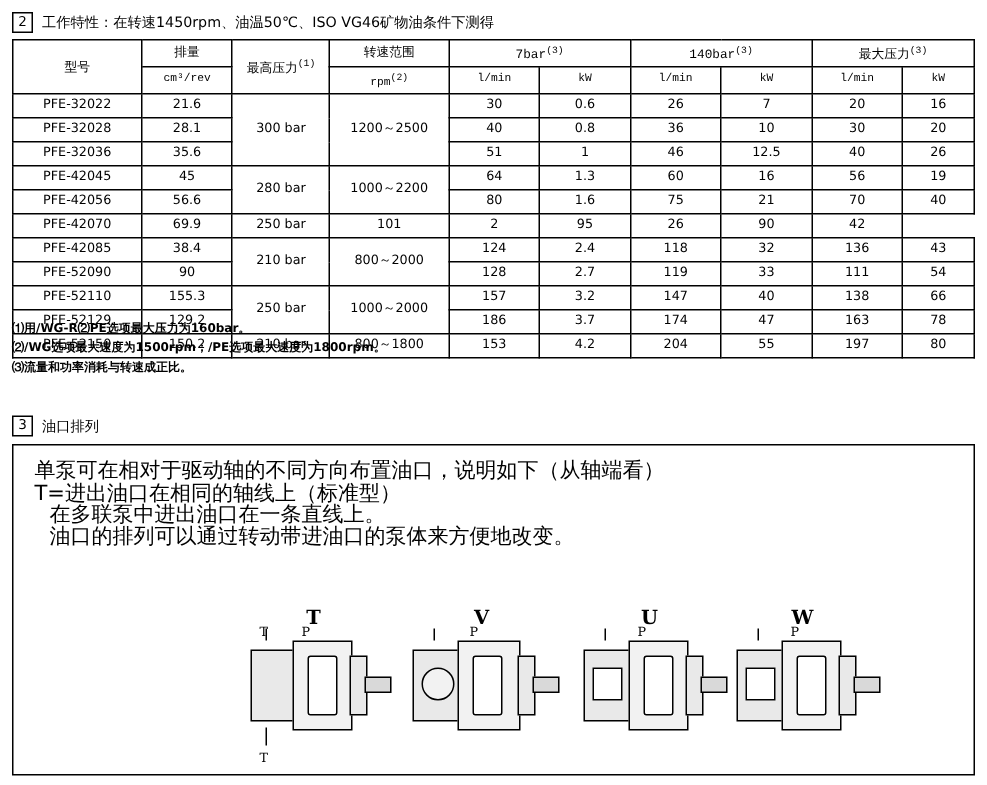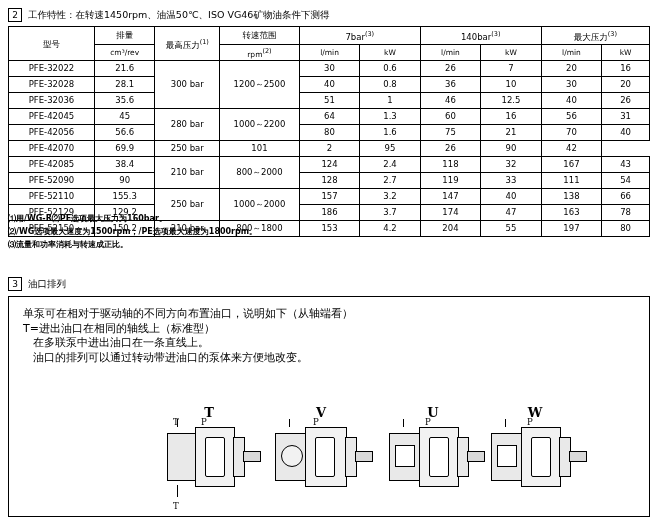--- a/index.html
+++ b/index.html
@@ -24,21 +24,21 @@
   
   table.spec{
     position:absolute;left:8px;top:26px;
     border-collapse:collapse;width:642px;
     font-size:8.5px;
   }
   table.spec th,table.spec td{
     border:1px solid #000;text-align:center;vertical-align:middle;
     padding:0;height:15px;line-height:15px;font-weight:normal;
   }
-  table.spec thead th{height:13px;line-height:13px;}
+  table.spec thead th{height:13px;line-height:13px;font-family:Liberation Mono, monospace;}
   table.spec thead tr.r1 th{height:14px;line-height:14px;}
   .col-model{width:80px;}
   .col-disp{width:56px;}
   .col-press{width:60px;}
   .col-speed{width:74px;}
   .c-lmin{width:56px;}
   .c-kw{width:44px;}
   .sub{font-size:7.5px;}
   .sup{font-size:6.5px;vertical-align:super;}
   td.model{text-align:left;padding-left:8px;}
@@ -48,21 +48,21 @@
   .notes div{white-space:nowrap;}
 
   
   #sec3-head{position:absolute;left:8px;top:277px;}
 
   .panel{
     position:absolute;left:8px;top:296px;width:640px;height:219px;
     border:1px solid #000;
   }
   .panel-text{
-    position:absolute;left:14px;top:10px;font-size:11px;line-height:14.5px;
+    position:absolute;left:14px;top:10px;font-size:14px;line-height:14.5px;
   }
   .panel-text div{white-space:nowrap;}
   .ind1{padding-left:10px;}
 
   
   .pumps{position:absolute;left:0;top:108px;width:640px;height:110px;}
   .pump{position:absolute;top:0;width:120px;height:110px;}
   .pump .lbl{
     position:absolute;top:0;left:0;width:120px;text-align:center;
     font-size:13px;font-weight:bold;font-family:"DejaVu Serif","Liberation Serif",serif;
@@ -146,21 +146,21 @@
         <tr>
           <td class="model col-model">PFE-42045</td>
           <td class="col-disp">45</td>
           <td class="col-press" rowspan="2">280 bar</td>
           <td class="col-speed" rowspan="2">1000～2200</td>
           <td class="c-lmin">64</td>
           <td class="c-kw">1.3</td>
           <td class="c-lmin">60</td>
           <td class="c-kw">16</td>
           <td class="c-lmin">56</td>
-          <td class="c-kw">31</td>
+          <td class="c-kw">19</td>
         </tr>
         <tr>
           <td class="model col-model">PFE-42056</td>
           <td class="col-disp">56.6</td>
           <td class="c-lmin">80</td>
           <td class="c-kw">1.6</td>
           <td class="c-lmin">75</td>
           <td class="c-kw">21</td>
           <td class="c-lmin">70</td>
           <td class="c-kw">40</td>
@@ -178,21 +178,21 @@
         </tr>
         <tr>
           <td class="model col-model">PFE-42085</td>
           <td class="col-disp">38.4</td>
           <td class="col-press" rowspan="2">210 bar</td>
           <td class="col-speed" rowspan="2">800～2000</td>
           <td class="c-lmin">124</td>
           <td class="c-kw">2.4</td>
           <td class="c-lmin">118</td>
           <td class="c-kw">32</td>
-          <td class="c-lmin">167</td>
+          <td class="c-lmin">136</td>
           <td class="c-kw">43</td>
         </tr>
         <tr>
           <td class="model col-model">PFE-52090</td>
           <td class="col-disp">90</td>
           <td class="c-lmin">128</td>
           <td class="c-kw">2.7</td>
           <td class="c-lmin">119</td>
           <td class="c-kw">33</td>
           <td class="c-lmin">111</td>

